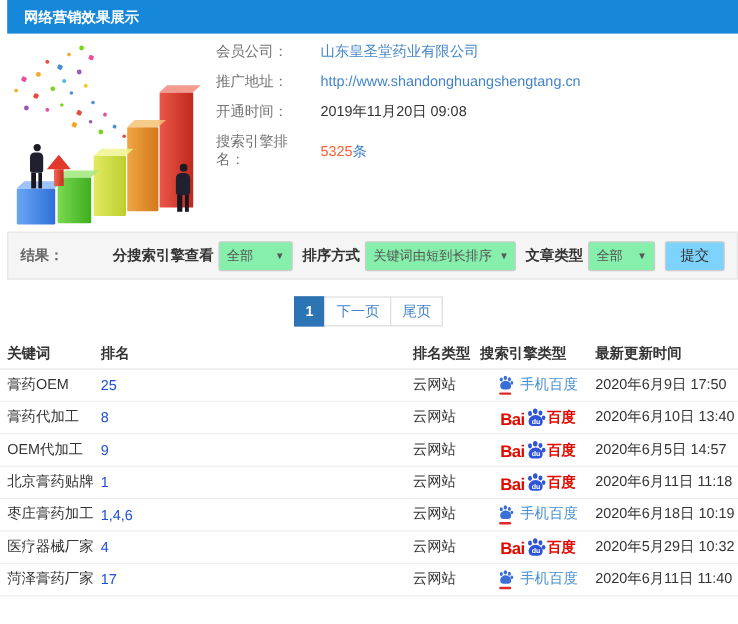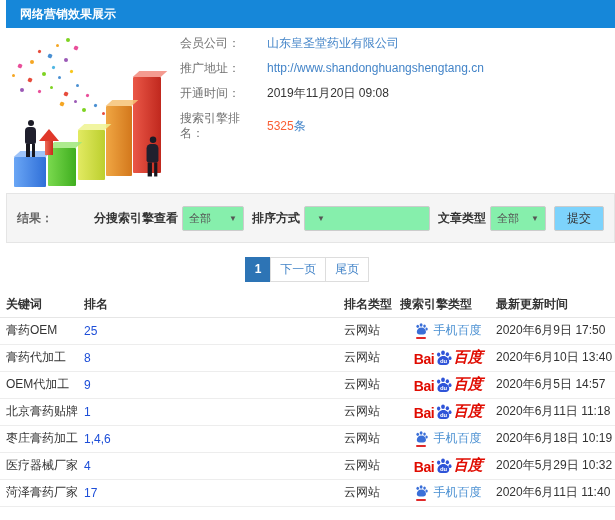--- a/index.html
+++ b/index.html
@@ -40,21 +40,21 @@
   .confetti span { position:absolute; display:block; }
 
   .info-rows { position:absolute; left:180px; top:8px; right:0; }
   .info-row { display:flex; align-items:center; margin-bottom:10px; line-height:15px; }
   .info-row .lbl { width:78px; text-align:left; color:#737373; flex:0 0 78px; }
   .info-row .val { margin-left:9px; }
   a.link { color:#4384c8; text-decoration:none; cursor:pointer; }
   .orange { color:#fa5f35; }
 
   
-  .filter-bar { margin-left:6px; height:50px; background:#f5f5f5; border:1px solid #e5e5e5;
+  .filter-bar { margin-left:6px; height:40px; background:#f5f5f5; border:1px solid #e5e5e5;
     display:flex; align-items:center; padding:0 10px 0 10px; }
   .filter-bar .result-lbl { color:#666; font-weight:bold; }
   .filter-bar .spacer { flex:1; }
   .filter-bar .flbl { font-weight:bold; color:#333; margin:0 4px 0 8px; white-space:nowrap; }
   .sel { display:inline-flex; align-items:center; justify-content:space-between; height:25px;
     background:#86efac; border:1px solid #ccc; border-radius:2px; padding:0 6px; color:#555;
     font-size:11px; cursor:pointer; white-space:nowrap; }
   .sel .caret { color:#555; font-size:8px; margin-left:6px; }
   .sel-engine { width:62px; } .sel-sort { width:126px; } .sel-article { width:56px; }
   .btn-submit { height:25px; margin-left:8px; padding:0 12px; background:#7dd3fc;
@@ -73,21 +73,21 @@
   th, td { text-align:left; height:27px; padding:0; border-bottom:1px solid #ededed;
     overflow:hidden; white-space:nowrap; }
   th:first-child, td:first-child { padding-left:6px; }
   th { color:#333; font-weight:bold; border-bottom:1px solid #e6e6e6; height:25px; }
   td.c-eng { text-align:center; }
   a.rank-link { color:#1d4ed8; text-decoration:none; cursor:pointer; }
 
   
   .bd-pc { display:inline-flex; align-items:flex-end; vertical-align:middle; }
   .bd-pc .bai { color:#e00b00; font-weight:bold; font-size:14px; letter-spacing:-0.5px; }
-  .bd-pc .sfx { font-size:15px;font-style:italic; }
+  .bd-pc .sfx { font-size:12px; }
   .paw { display:block; }
   .paw.pc { width:17px; height:18px; fill:#2f54d8; margin:0 1px; }
   .paw.mb { width:13px; height:14px; fill:#3a6fd8; }
   .bd-mb { display:inline-flex; align-items:center; vertical-align:middle; }
   .bd-mb .mpaw { display:inline-block; }
   .bd-mb .rline { display:block; width:10px; height:2px; background:#e02a2a; border-radius:1px; margin:1px auto 0; }
   .bd-mb .mtxt { color:#4a90d2; margin-left:6px; }
 </style>
 </head>
 <body>
@@ -178,20 +178,21 @@
 <div class="filter-bar">
   <span class="result-lbl">结果：</span>
   <span class="spacer"></span>
   <span class="flbl">分搜索引擎查看</span>
   <span class="sel sel-engine">
     <span>全部</span>
     <span class="caret">▼</span>
   </span>
   <span class="flbl">排序方式</span>
   <span class="sel sel-sort">
+    <span>关键词由短到长排序</span>
     <span class="caret">▼</span>
   </span>
   <span class="flbl">文章类型</span>
   <span class="sel sel-article">
     <span>全部</span>
     <span class="caret">▼</span>
   </span>
   <button class="btn-submit">提交</button>
 </div>
 

